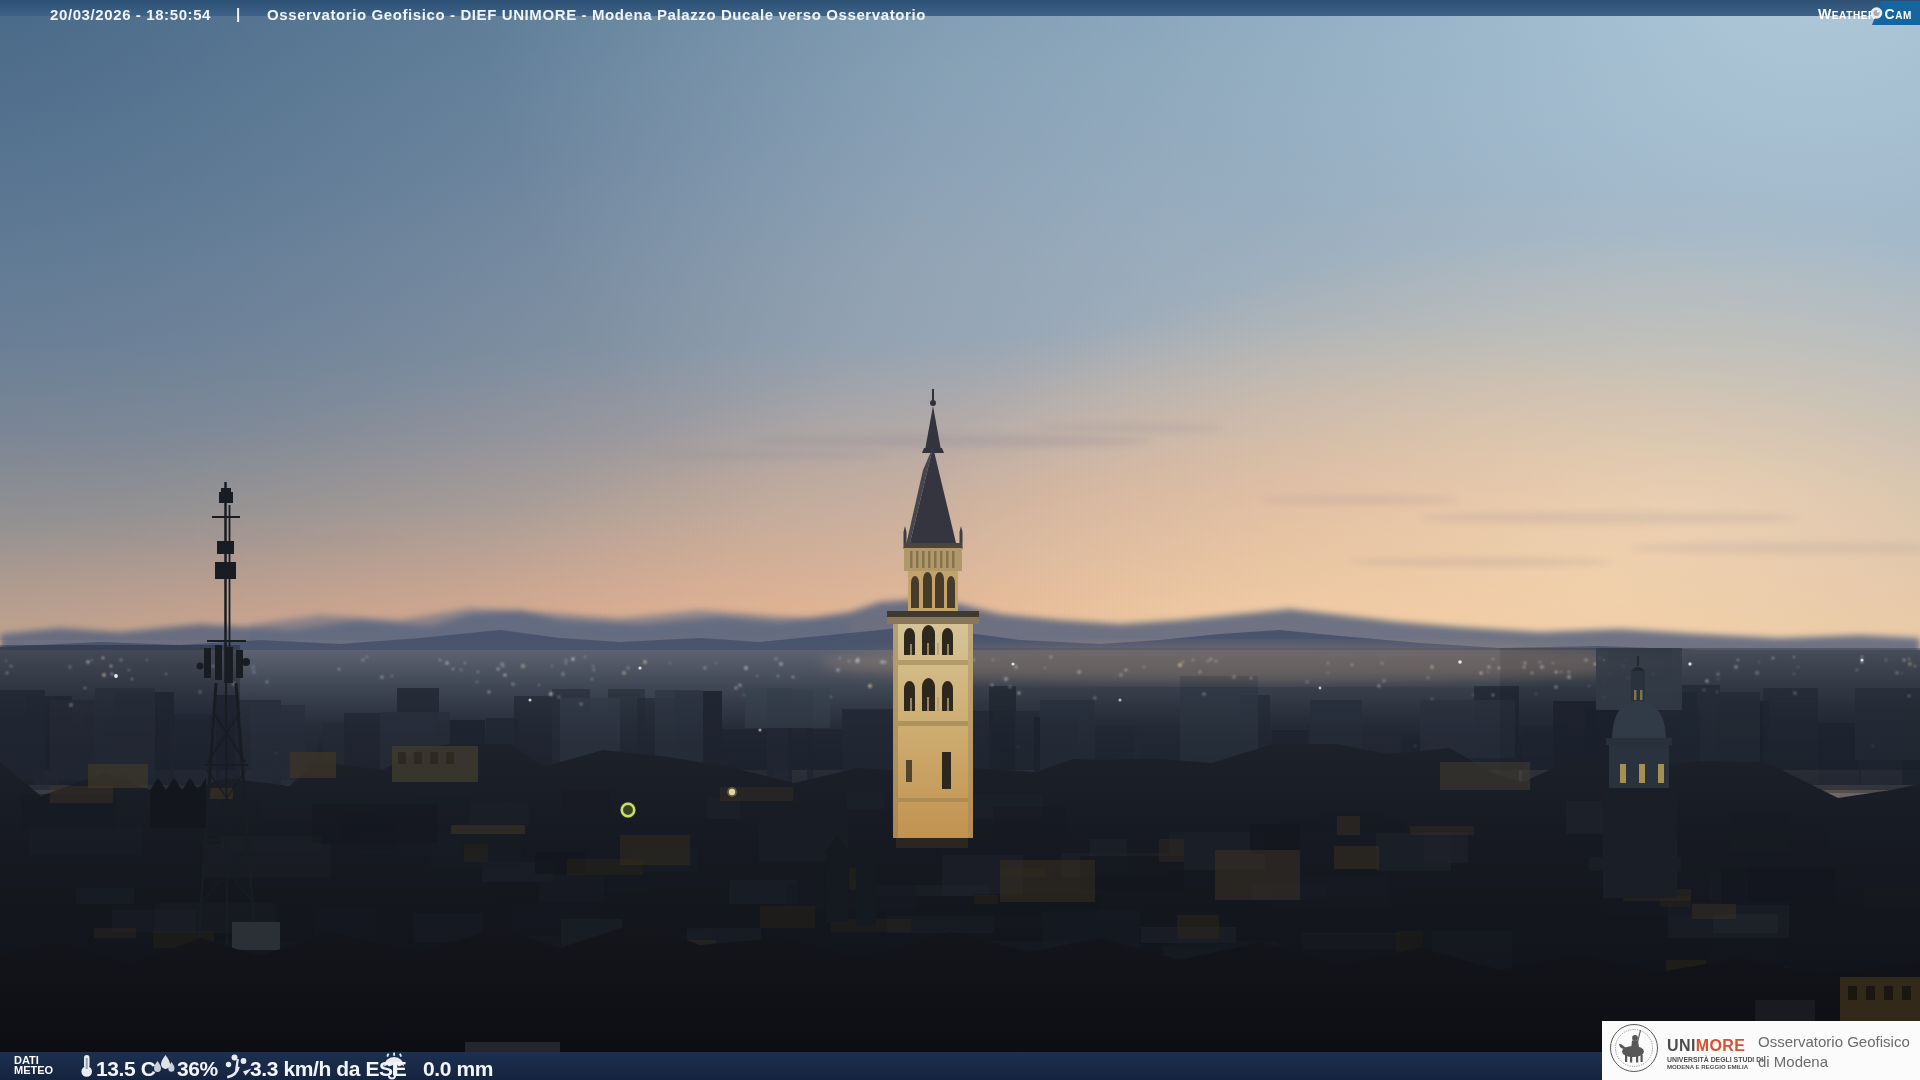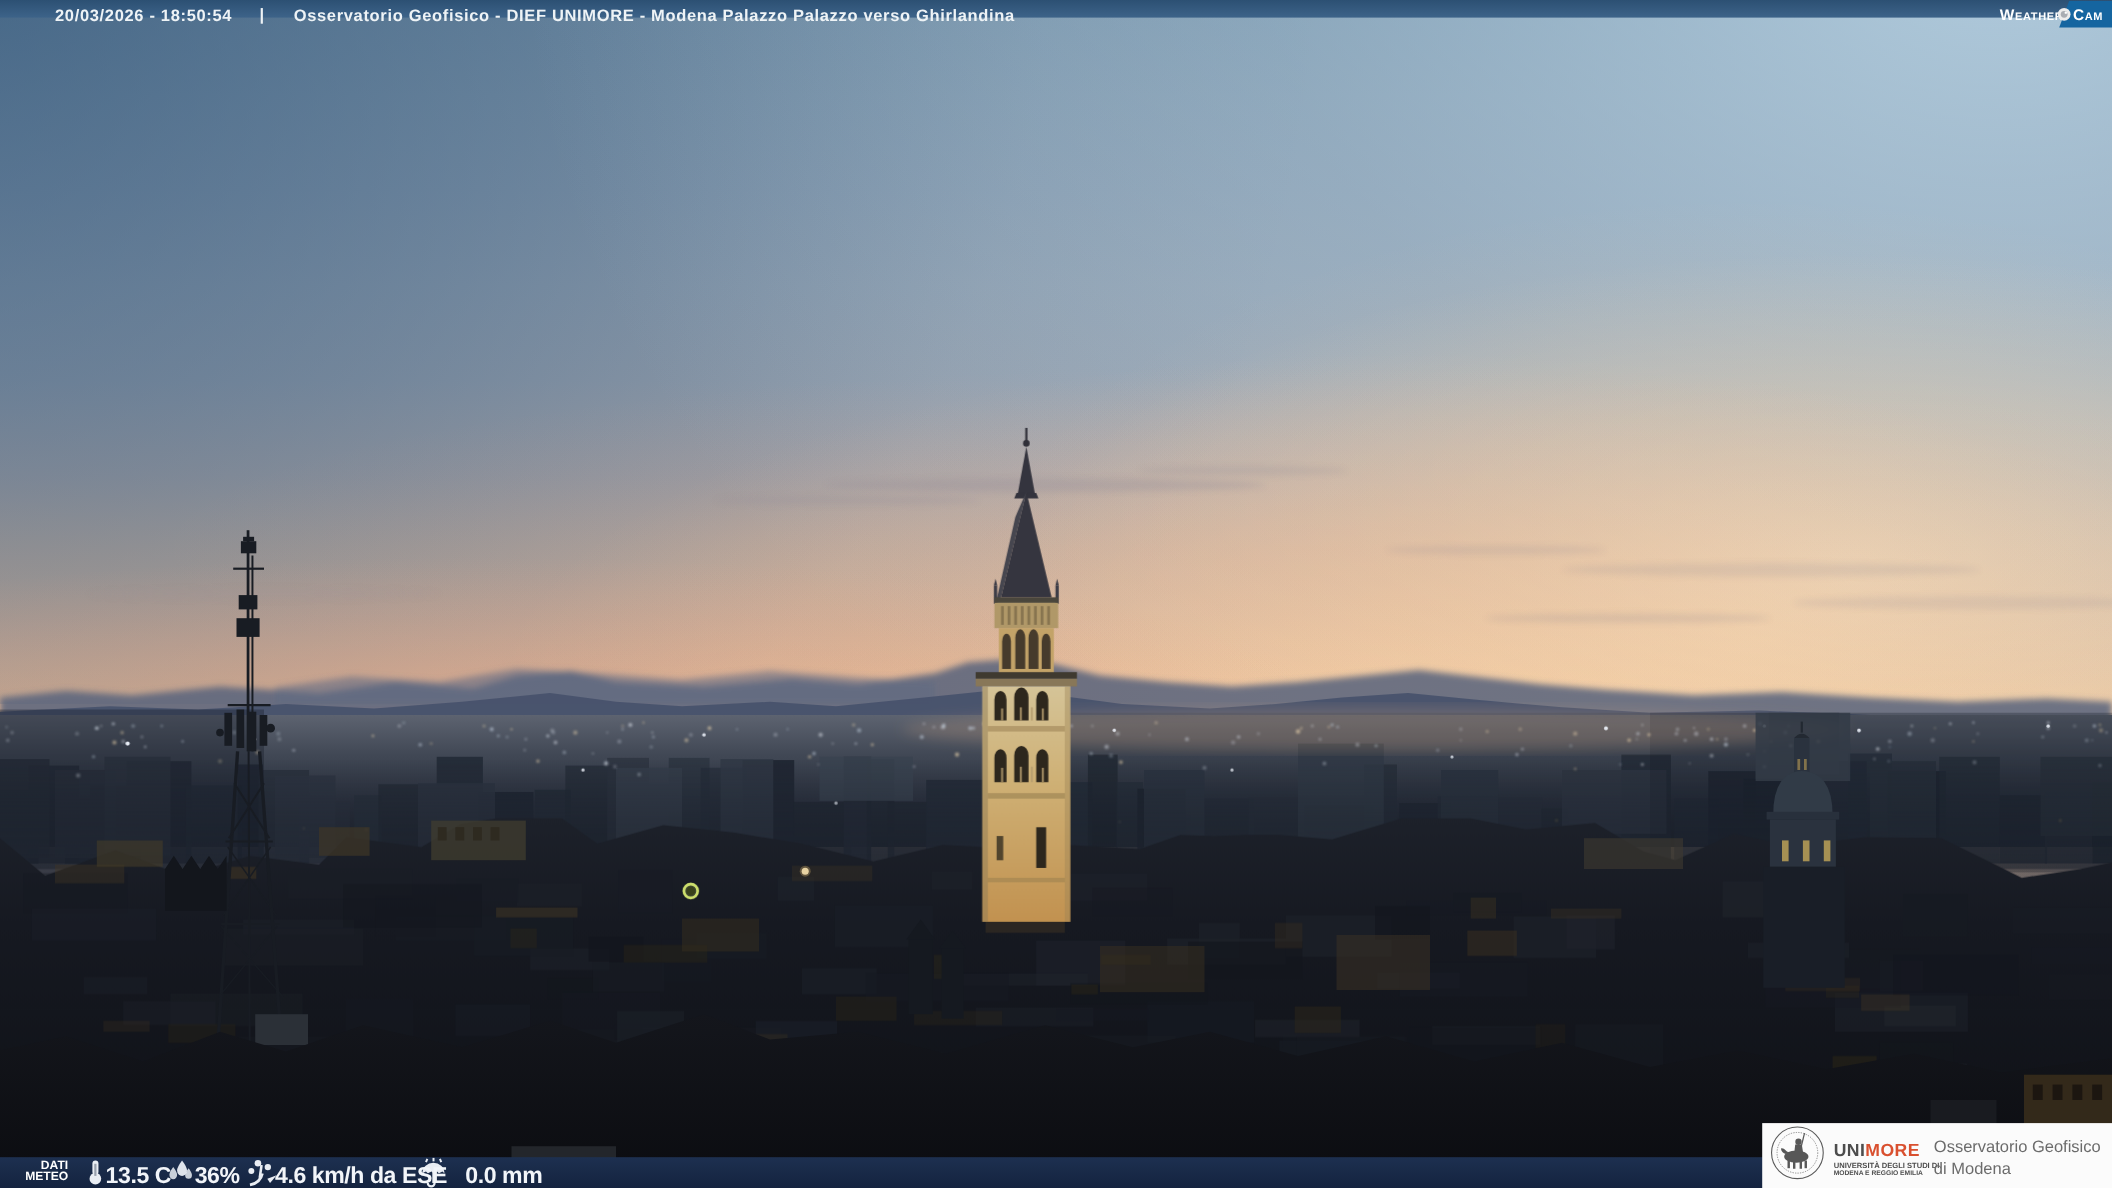--- a/index.html
+++ b/index.html
@@ -6,21 +6,21 @@
 #scene{position:absolute;left:0;top:0;}
 .bar-top{position:absolute;left:0;top:0;width:1920px;height:16px;
 background:linear-gradient(to bottom,#2c5073,#3d6389);color:#eef3f6;font-weight:bold;
 font-size:15px;letter-spacing:0.6px;}
 .bar-top .t1{position:absolute;left:50px;top:6px;}
 .bar-top .sep{position:absolute;left:236px;top:5px;}
 .bar-top .t2{position:absolute;left:267px;top:6px;}
 .bar-bot{position:absolute;left:0;top:1052px;width:1920px;height:28px;
 background:linear-gradient(to bottom,#1d3050,#14233f);}
 .dati{position:absolute;left:14px;top:1055px;width:48px;color:#fff;font-weight:bold;
-font-size:11px;line-height:10px;text-align:right;}
+font-size:11px;line-height:10px;text-align:left;}
 .meteo-txt{position:absolute;top:1057px;color:#f2f5f9;font-weight:bold;font-size:21px;letter-spacing:-0.4px;}
 .whitebox{position:absolute;left:1602px;top:1021px;width:318px;height:59px;background:#fbfbfb;}
 </style></head>
 <body>
 <svg id="scene" width="1920" height="1080" viewBox="0 0 1920 1080">
 <defs>
 <linearGradient id="gsky" x1="0" y1="0" x2="0" y2="1">
  <stop offset="0" stop-color="#7994aa"></stop>
  <stop offset="0.08" stop-color="#8299ad"></stop>
  <stop offset="0.16" stop-color="#899caf"></stop>
@@ -733,21 +733,21 @@
 <rect x="1840" y="977" width="80" height="56" fill="#33291a"></rect>
 <rect x="1848" y="986" width="9" height="14" fill="#1c1610"></rect>
 <rect x="1866" y="986" width="9" height="14" fill="#1c1610"></rect>
 <rect x="1884" y="986" width="9" height="14" fill="#1c1610"></rect>
 <rect x="1902" y="986" width="9" height="14" fill="#1c1610"></rect>
 <rect x="1755" y="1000" width="60" height="40" fill="#191b20"></rect>
 </svg>
 <div class="bar-top">
  <span class="t1">20/03/2026 - 18:50:54</span>
  <span class="sep">|</span>
- <span class="t2">Osservatorio Geofisico - DIEF UNIMORE - Modena Palazzo Palazzo verso Ghirlandina</span>
+ <span class="t2">Osservatorio Geofisico - DIEF UNIMORE - Modena Palazzo Ducale verso Osservatorio</span>
  <svg style="position:absolute;left:1810px;top:0" width="110" height="28" viewBox="0 0 110 28">
   <polygon points="62,25 71,1 110,1 110,25" fill="#1565a0"></polygon>
   <text x="8" y="18.5" fill="#fff" font-size="14" font-weight="bold" font-family="Liberation Sans">W<tspan font-size="10">EATHER</tspan></text>
   <circle cx="66.5" cy="13" r="5.8" fill="#ececec"></circle>
   <circle cx="66.5" cy="13" r="3.1" fill="#a9adb3"></circle>
   <circle cx="68" cy="11.5" r="1.1" fill="#fff"></circle>
   <text x="74.5" y="18.5" fill="#fff" font-size="14" font-weight="bold" font-family="Liberation Sans">C<tspan font-size="10">AM</tspan></text>
  </svg>
 </div>
 
@@ -774,21 +774,21 @@
    <rect x="393" y="13" width="2.1" height="10.5"></rect>
    <path d="M395.1,23.5 a3.1,3.1 0 0 1 -6.2,0" fill="none" stroke="#e9edf3" stroke-width="2"></path>
    <rect x="387" y="1.5" width="1.8" height="3.2" transform="rotate(22 388 3)"></rect>
    <rect x="393.2" y="0.6" width="1.8" height="3.2"></rect>
    <rect x="399.6" y="1.5" width="1.8" height="3.2" transform="rotate(-22 400.5 3)"></rect>
   </g>
  </g>
 </svg>
 <div class="meteo-txt" style="left:96px">13.5 C</div>
 <div class="meteo-txt" style="left:177px">36%</div>
-<div class="meteo-txt" style="left:250px">4.6 km/h da ESE</div>
+<div class="meteo-txt" style="left:250px">3.3 km/h da ESE</div>
 <div class="meteo-txt" style="left:423px">0.0 mm</div>
 <div class="whitebox"></div>
 <svg style="position:absolute;left:1602px;top:1021px" width="318" height="59" viewBox="0 0 318 59">
  <g stroke="#5a5a5a" fill="none">
   <circle cx="32" cy="27" r="23.5" stroke-width="1"></circle>
   <circle cx="32" cy="27" r="18.5" stroke-width="0.6" stroke-dasharray="1.2,1.1"></circle>
  </g>
  <g fill="#575757">
   <ellipse cx="31" cy="30.5" rx="11" ry="5.5"></ellipse>
   <path d="M21.5,28 q-4,-1 -4.5,-5 q2.5,-0.5 4,1.5 q1.5,1.5 3,2 z"></path>

